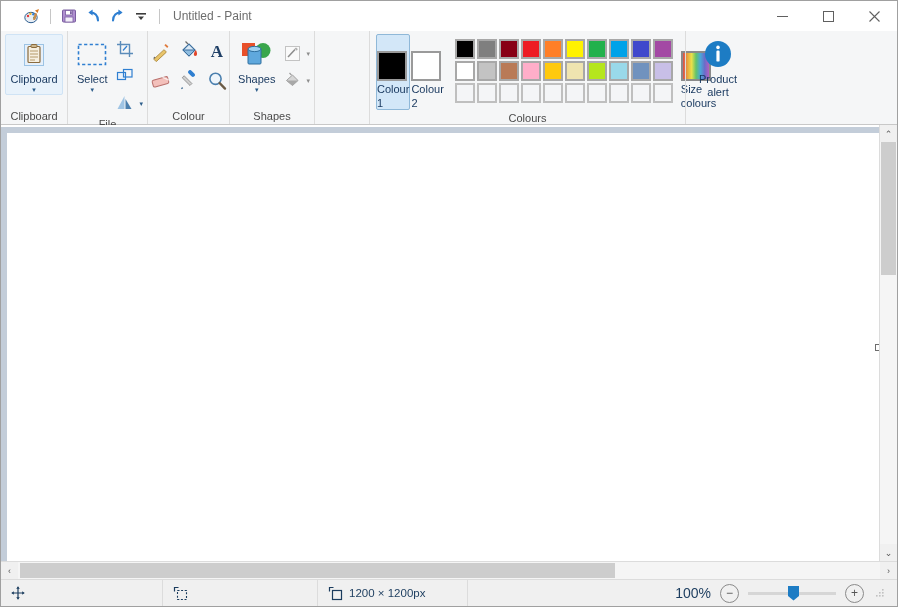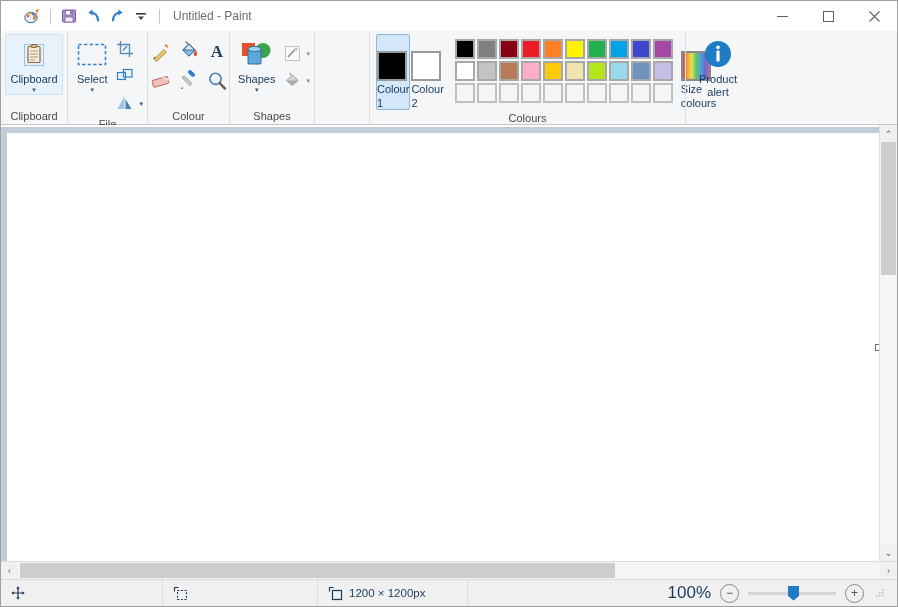--- a/index.html
+++ b/index.html
@@ -342,21 +342,21 @@
   .sb-cell.cursor { width: 162px; }
   .sb-cell.selsize { width: 155px; }
   .sb-cell.imgsize { width: 148px; }
   .sb-spacer { flex: 1 1 auto; }
   .zoomgrp {
     display: flex;
     align-items: center;
     gap: 9px;
     padding-right: 10px;
   }
-  .zoom-pct { font-size: 17px; color: #1b3c5e; min-width: 30px; text-align: right;}
+  .zoom-pct { font-size: 14px; color: #1b3c5e; min-width: 30px; text-align: right;}
   .zbtn {
     width: 17px; height: 17px;
     border-radius: 50%;
     border: 1px solid #8a8a8a;
     display: flex; align-items: center; justify-content: center;
     color: #555; font-size: 12px; line-height: 1;
     background: #f0f0f0;
   }
   .zslider {
     width: 88px; height: 17px;

